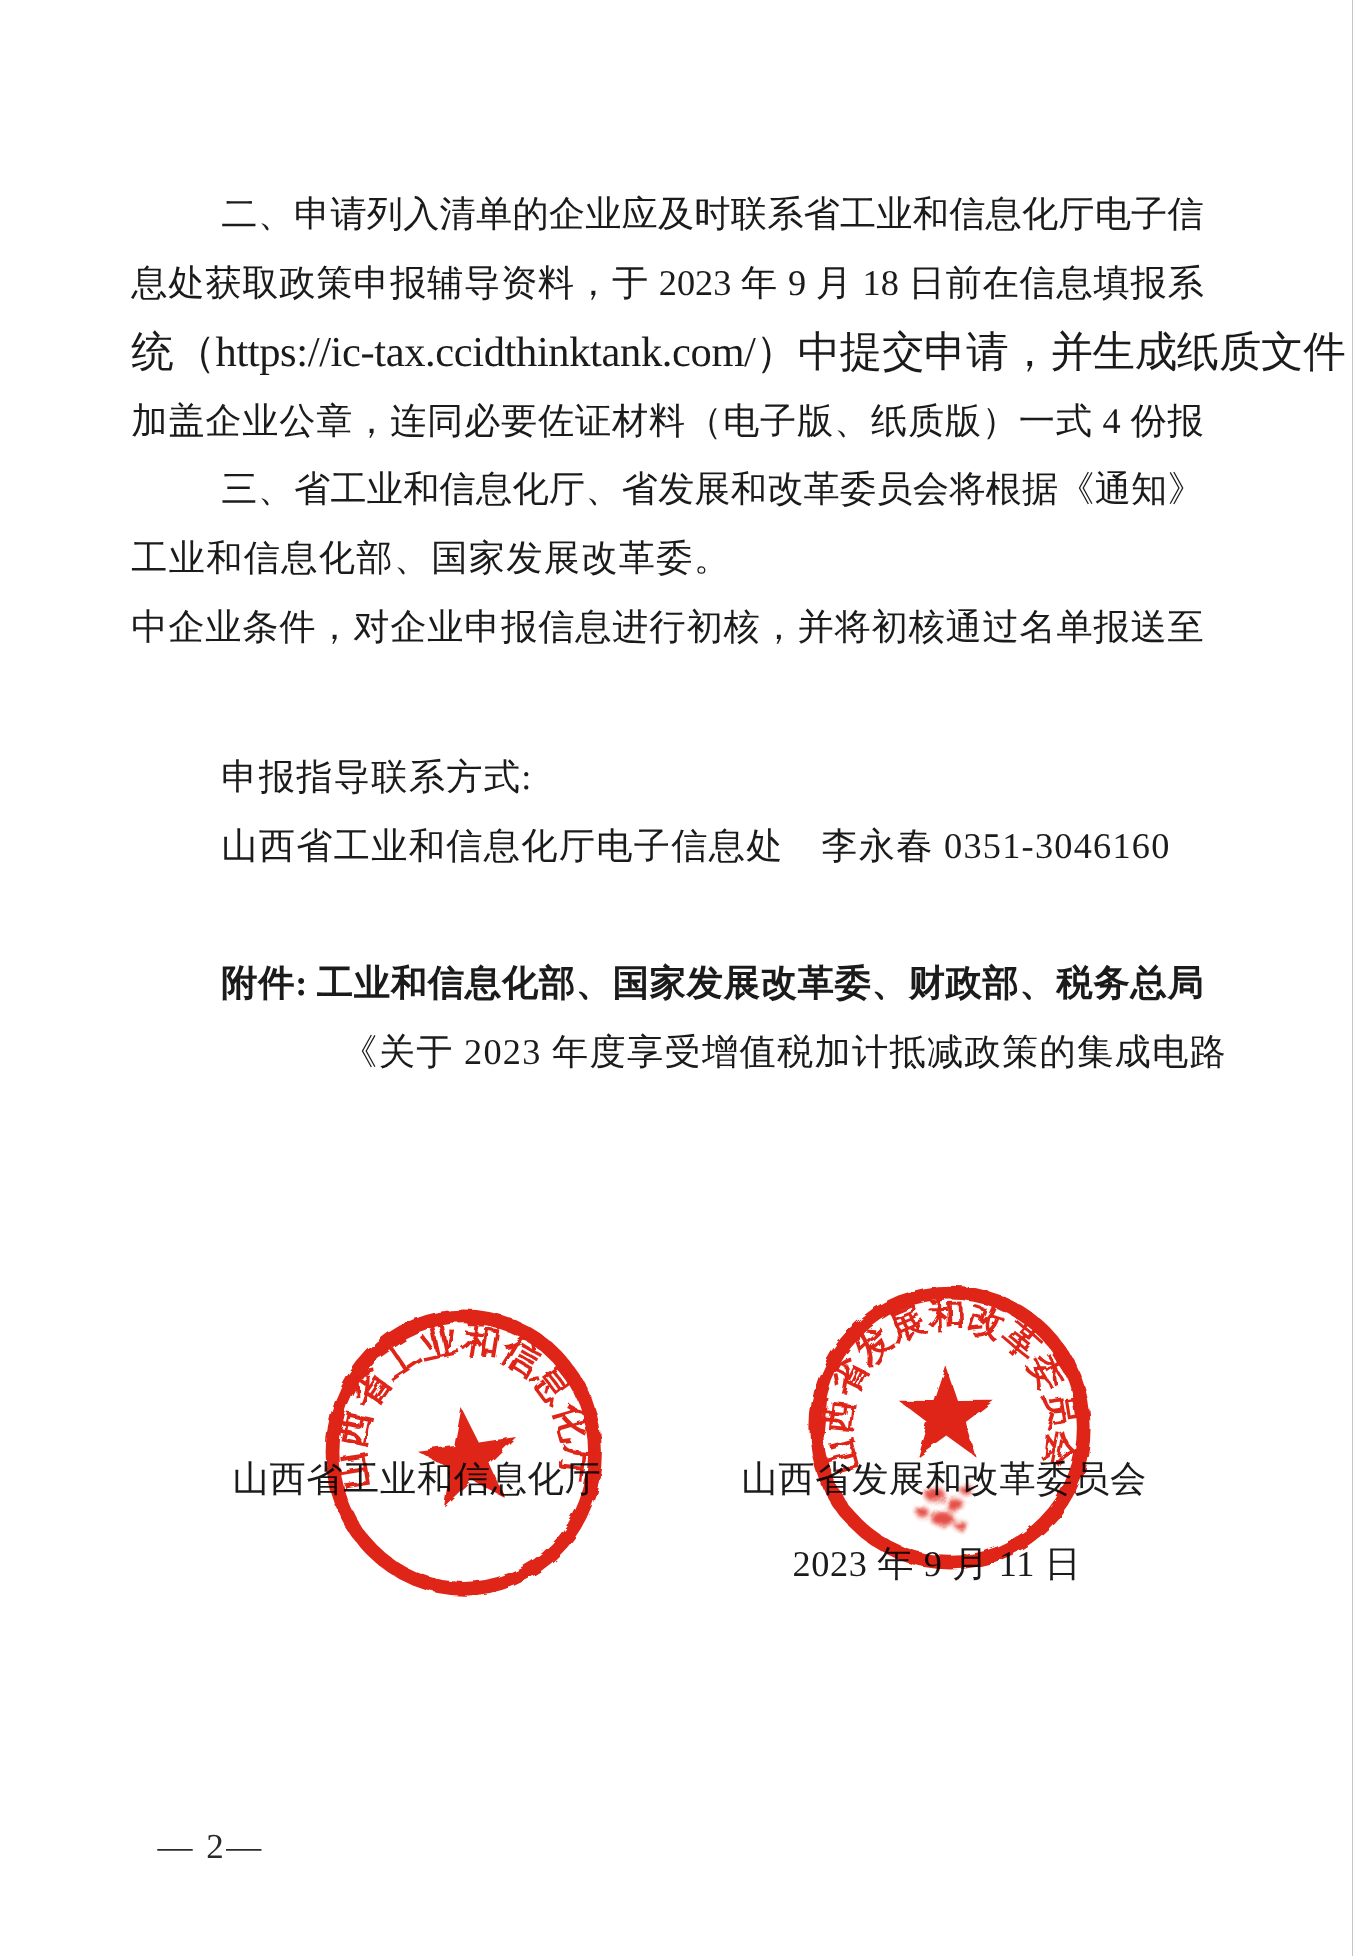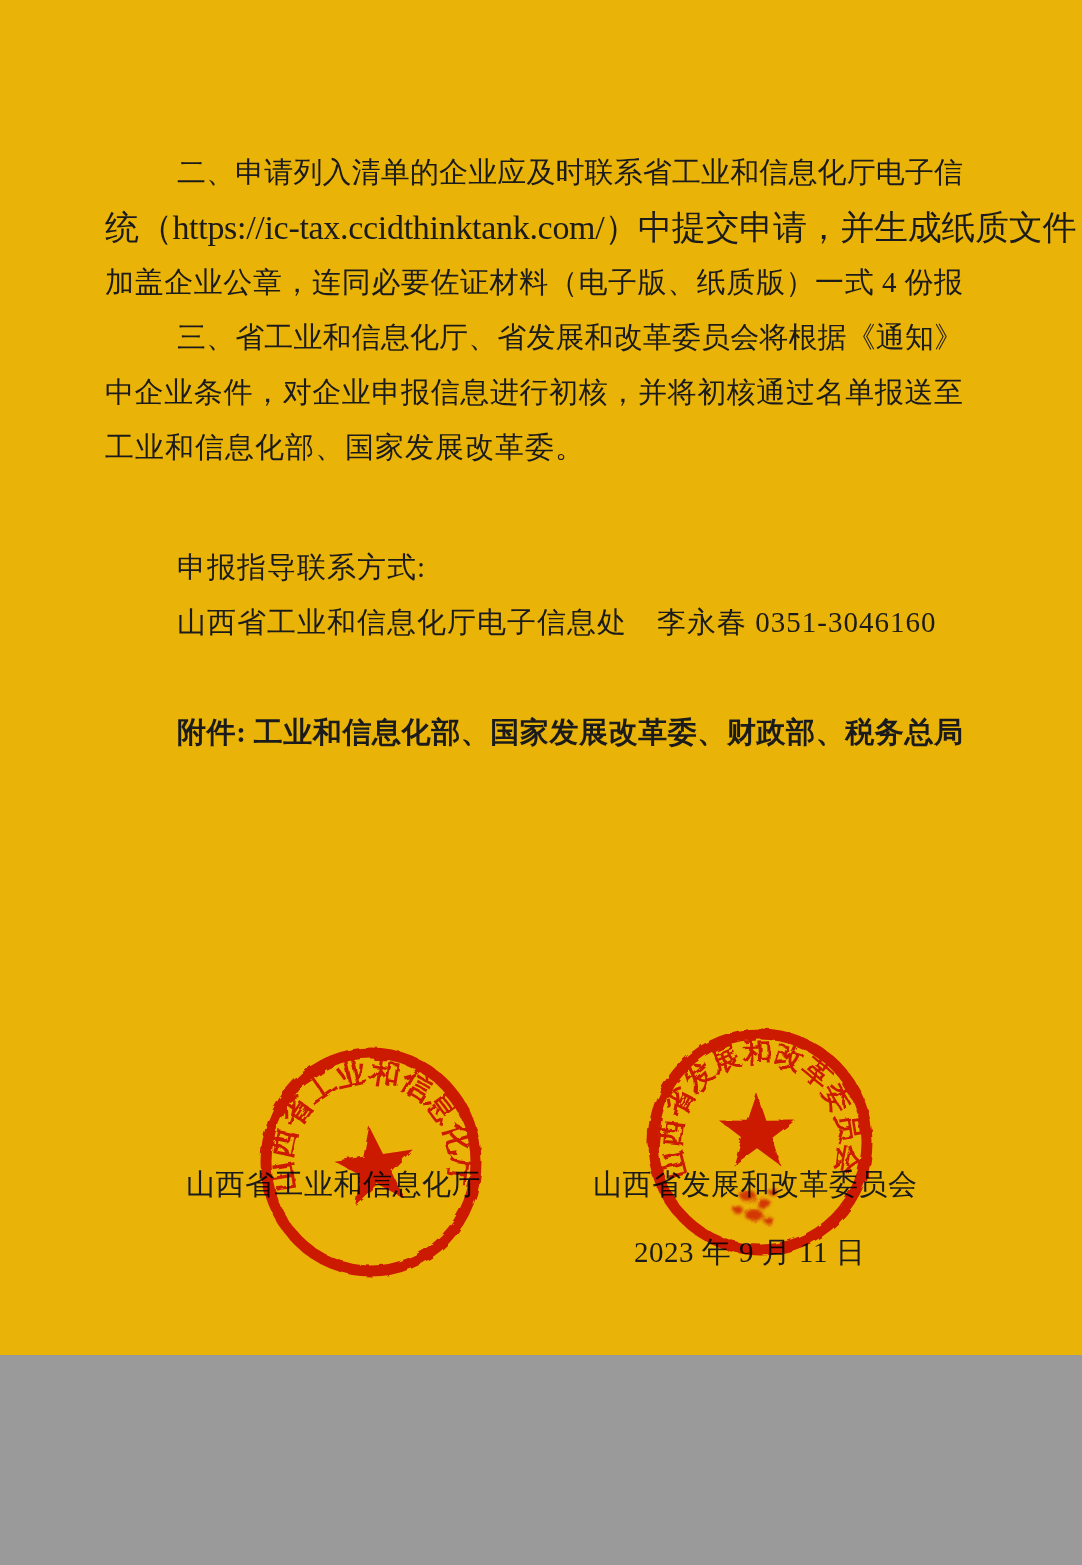--- a/index.html
+++ b/index.html
@@ -1,20 +1,20 @@
 <!DOCTYPE html>
 <html><head>
 <meta charset="utf-8">
 <style>
   html,body{margin:0;padding:0;background:#9a9a9a;}
   .page{
     position:relative;
-    width:1082px;height:1355px;
+    width:1082px;height:1565px;
     margin:0 auto;
-    background:#eab308;
+    background:#ffffff;
     font-family:"Liberation Serif","DejaVu Serif",serif;
     color:#1b1b1b;
     overflow:hidden;
   }
   .body-text{
     position:absolute;left:105px;top:145px;width:858px;
   }
   .line{
     height:55px;line-height:55px;
     font-size:29px;
@@ -58,31 +58,33 @@
     font-size:28px;letter-spacing:2px;color:#2a2a2a;
   }
 </style>
 </head>
 <body>
 
 <div class="page">
 
   <div class="body-text">
     <div class="line just indent">二、申请列入清单的企业应及时联系省工业和信息化厅电子信</div>
+    <div class="line just">息处获取政策申报辅导资料，于 2023 年 9 月 18 日前在信息填报系</div>
     <div class="line url-line">统（https://ic-tax.ccidthinktank.com/）中提交申请，并生成纸质文件</div>
     <div class="line just">加盖企业公章，连同必要佐证材料（电子版、纸质版）一式 4 份报</div>
 
     <div class="line just indent">三、省工业和信息化厅、省发展和改革委员会将根据《通知》</div>
+    <div class="line">工业和信息化部、国家发展改革委。</div>
     <div class="line just">中企业条件，对企业申报信息进行初核，并将初核通过名单报送至</div>
-    <div class="line">工业和信息化部、国家发展改革委。</div>
 
     <div class="line indent mt65">申报指导联系方式:</div>
     <div class="line indent">山西省工业和信息化厅电子信息处　李永春 0351-3046160</div>
 
     <div class="line just indent mt55">附件: 工业和信息化部、国家发展改革委、财政部、税务总局</div>
+    <div class="line att-cont">《关于 2023 年度享受增值税加计抵减政策的集成电路</div>
   </div>
 
   <div class="sig sig-left">山西省工业和信息化厅</div>
   <div class="sig sig-right">山西省发展和改革委员会</div>
   <div class="sig sig-date">2023 年 9 月 11 日</div>
 
   <svg class="seal seal-left" width="240" height="240" viewBox="0 0 240 240">
     <defs>
       <filter id="roughL" x="-10%" y="-10%" width="120%" height="120%">
         <feTurbulence type="fractalNoise" baseFrequency="0.09" numOctaves="2" result="n"></feTurbulence>

